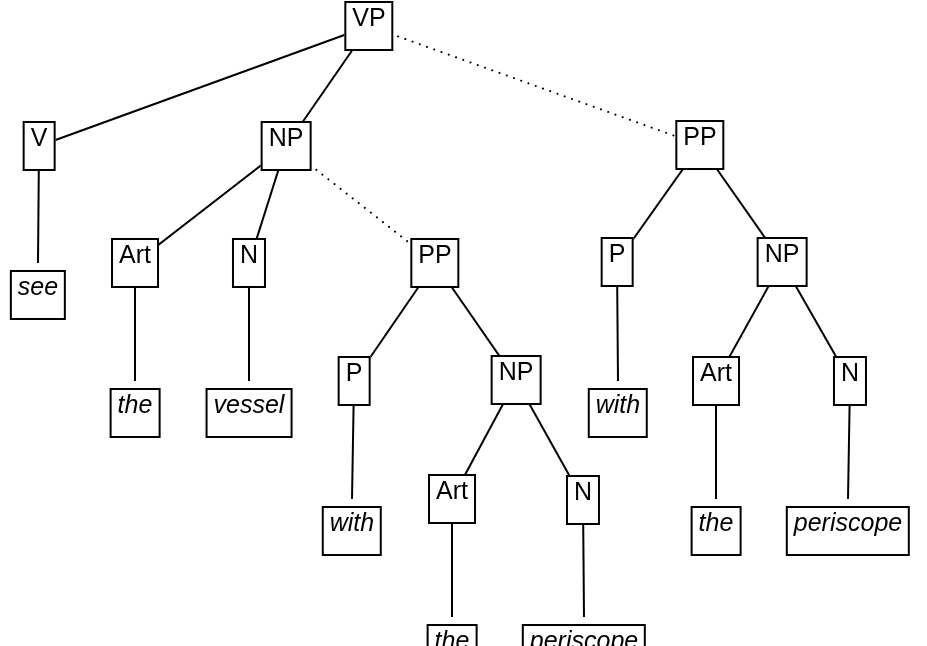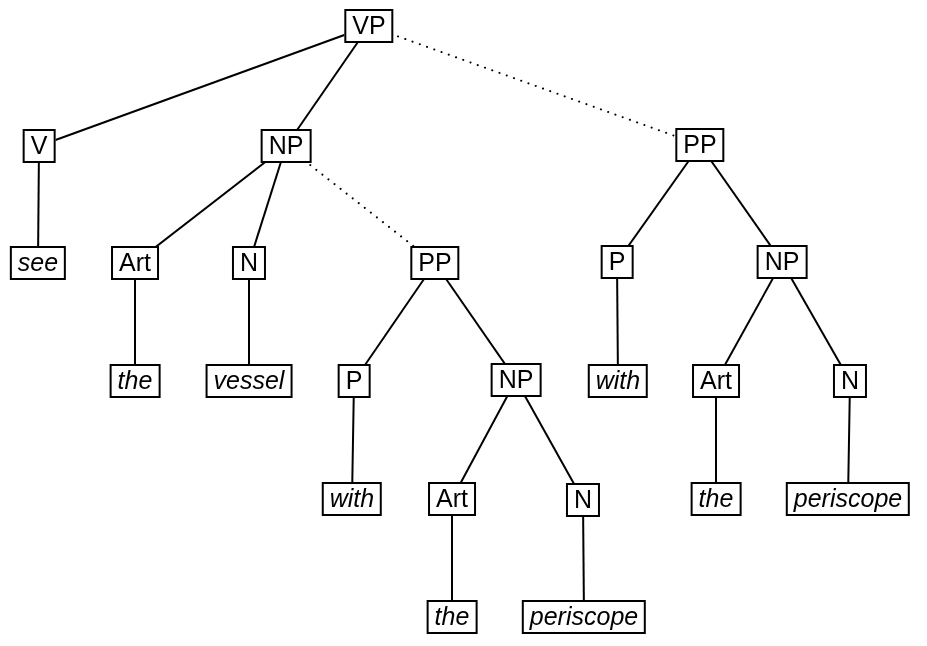--- a/index.html
+++ b/index.html
@@ -33,27 +33,28 @@
     stroke-linecap: round;
   }
   .node {
     position: absolute;
     transform: translate(-50%, -50%);
     background: #ffffff;
     border: 2px solid #000000;
     color: #000000;
     font-size: 25px;
     line-height: 27px;
-    padding: 1px 6px 2px 6px;
+    padding: 1px 6px 18px 6px;
     white-space: nowrap;
     text-align: center;
     box-sizing: border-box;
   }
   .node.italic {
     font-style: italic;
+    margin-top: 32px;
   }
 </style>
 </head>
 <body>
 
 <div class="canvas">
   <svg class="edge-layer" width="927" height="646" viewBox="0 0 927 646" xmlns="http://www.w3.org/2000/svg">
       <line x1="369" y1="26" x2="39" y2="146" class="solid" style="stroke: rgb(0, 0, 0);"></line>
       <line x1="369" y1="26" x2="286" y2="146" class="solid" style="stroke: rgb(0, 0, 0);"></line>
       <line x1="369" y1="26" x2="700" y2="145" class="dotted" style="stroke: rgb(0, 0, 0);"></line>

